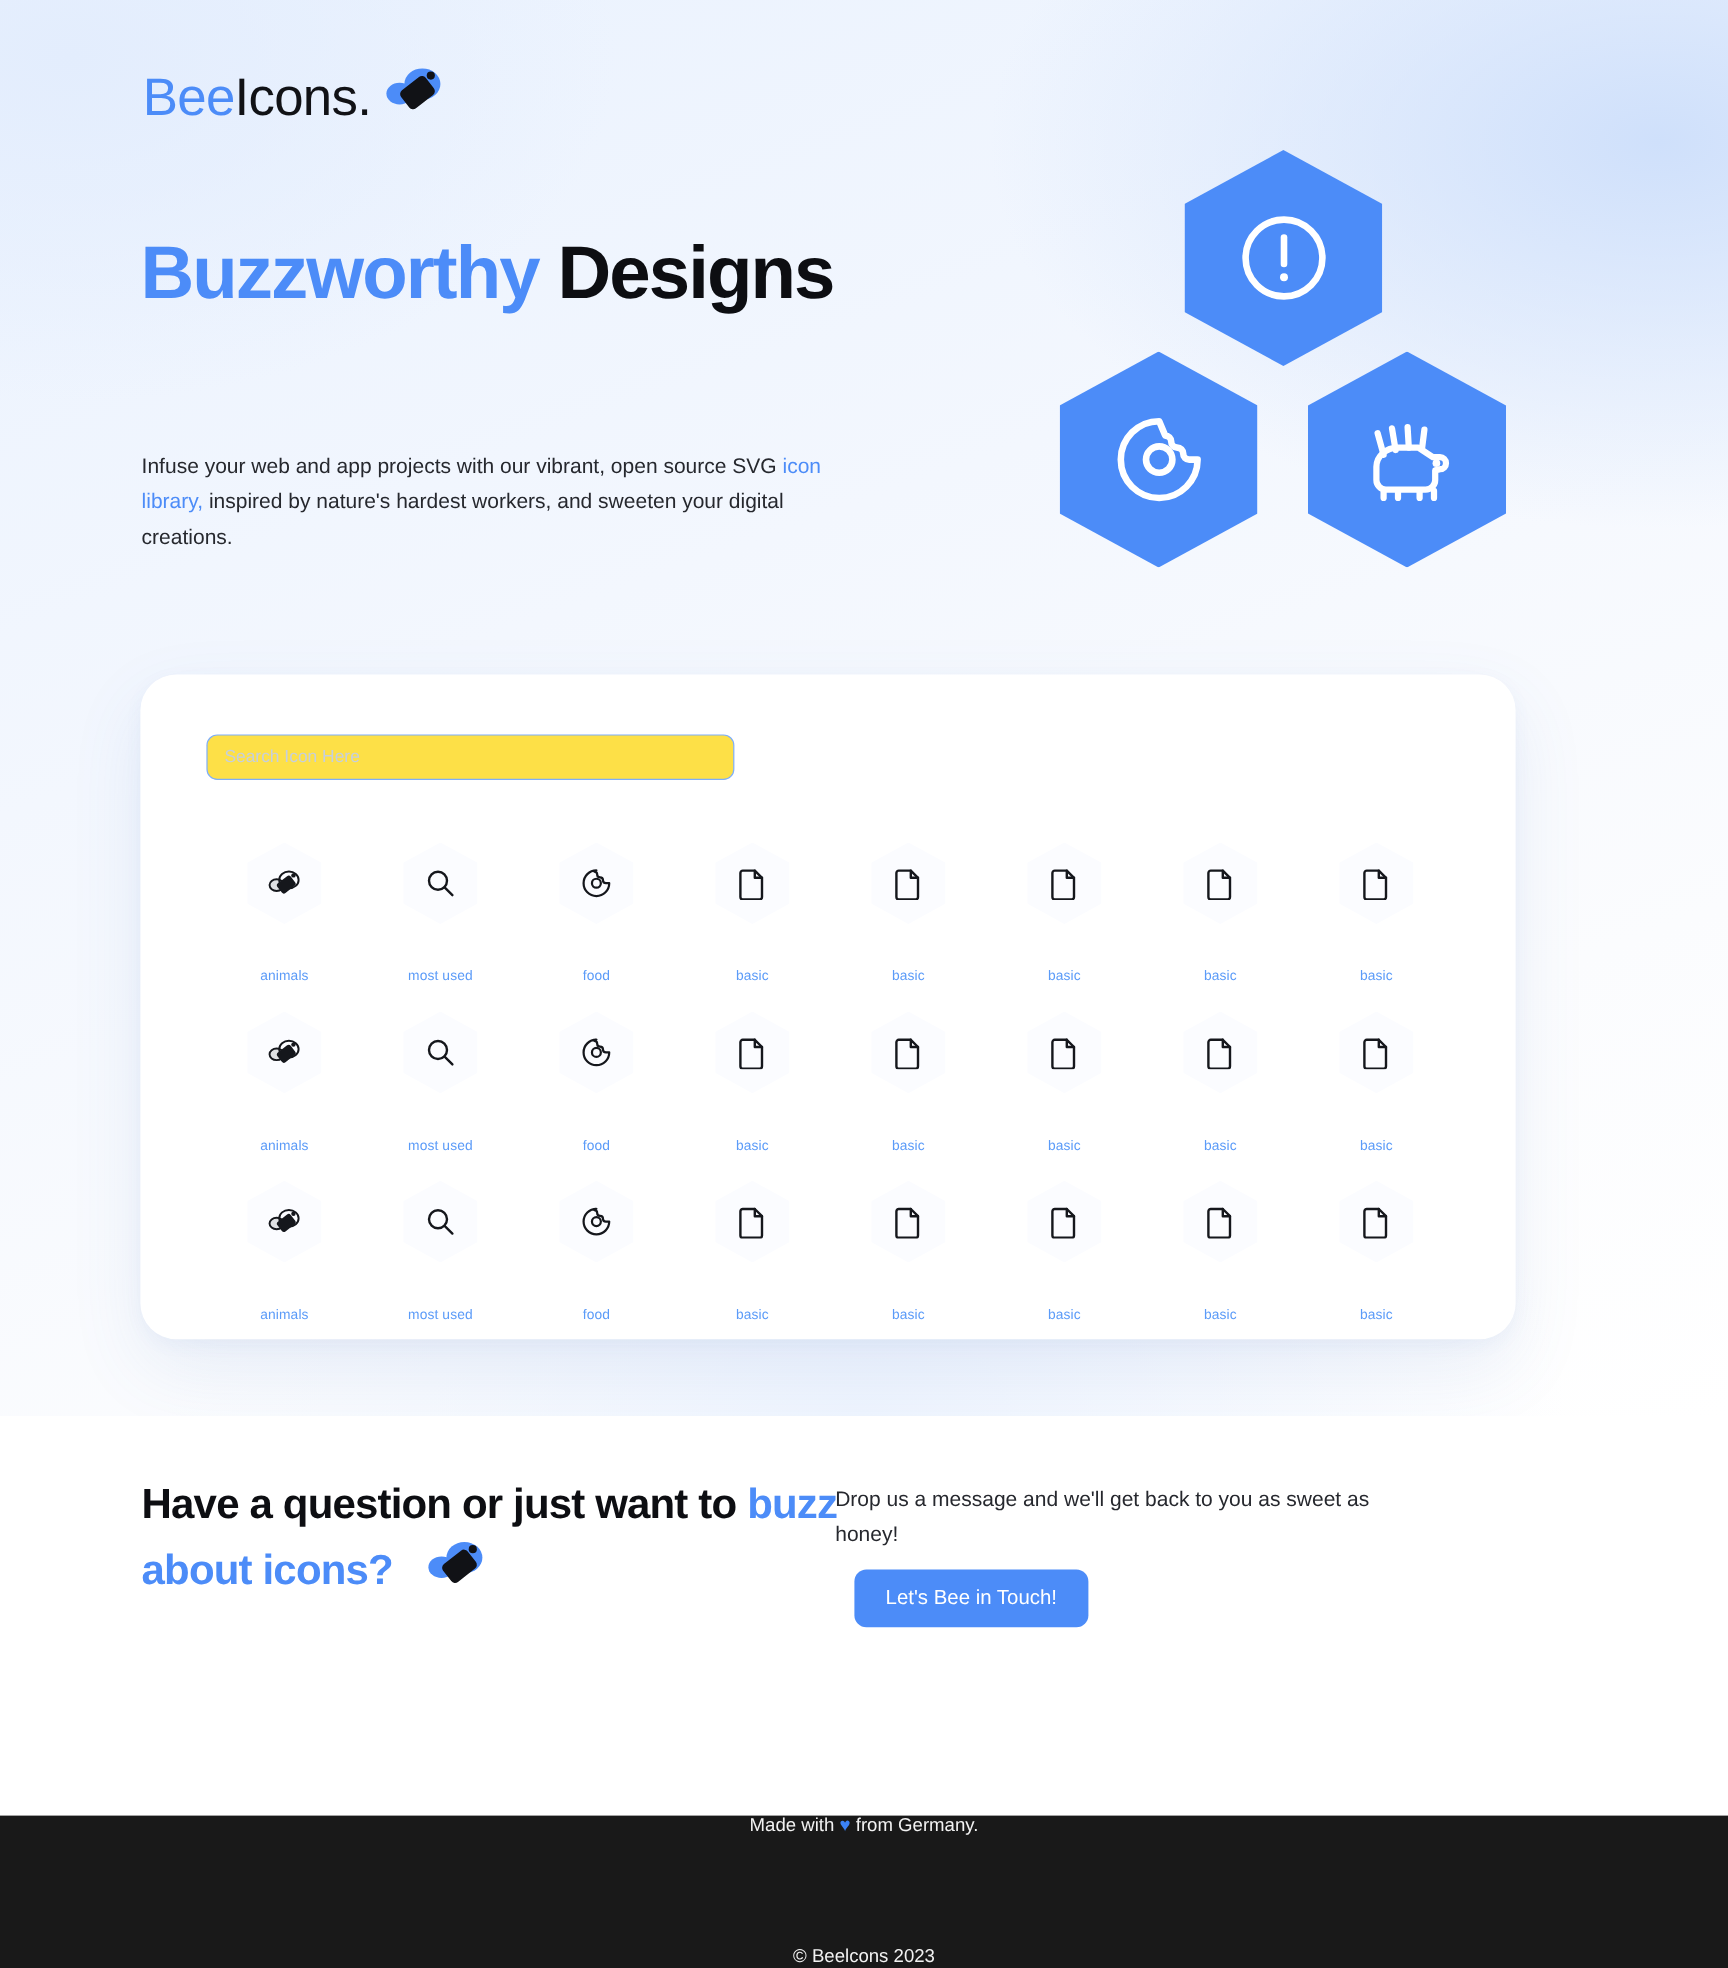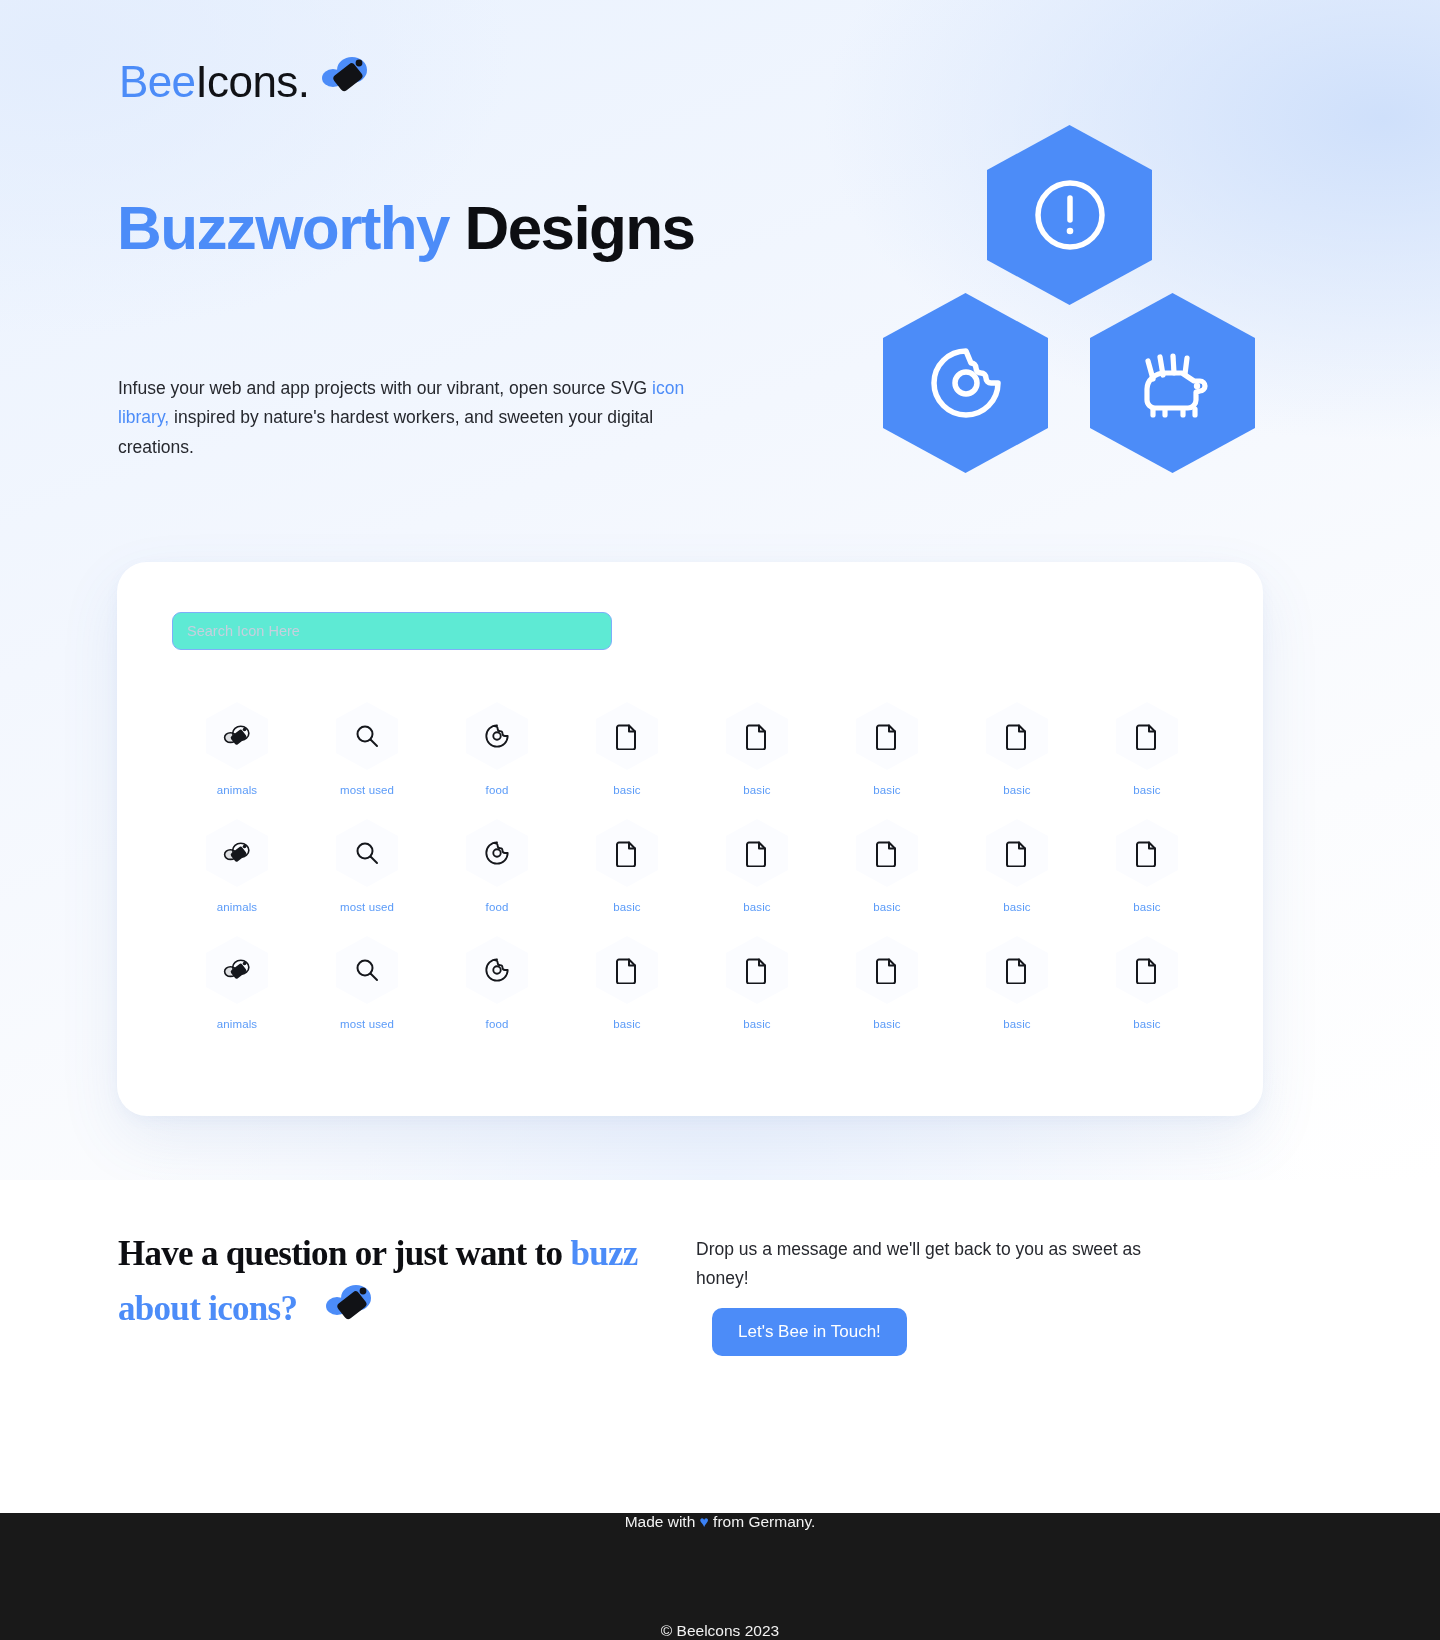--- a/index.html
+++ b/index.html
@@ -77,21 +77,21 @@
     position:absolute; left:117px; top:562px;
     width:1146px; height:554px;
     background:#ffffff;
     border-radius:30px;
     box-shadow:0 24px 60px rgba(80,120,190,0.10), 0 4px 14px rgba(80,120,190,0.05);
   }
   .search-box {
     position:absolute; left:55px; top:50px;
     width:440px; height:38px;
     border:1px solid #7eaef9; border-radius:9px;
-    background:#5eead4;
+    background:#fde047;
     padding:0 14px;
     font-family:"Liberation Sans", sans-serif;
     font-size:14.5px; color:#24262b;
     outline:none;
   }
   .search-box::placeholder { color:#c6cfdd; }
 
   .icon-grid {
     position:absolute; left:55px; top:140px;
     width:1040px;
@@ -102,29 +102,29 @@
   .icon-cell {
     display:flex; flex-direction:column; align-items:center; gap:14px;
     cursor:pointer;
   }
   .icon-tile {
     width:62px; height:68px;
     display:flex; align-items:center; justify-content:center;
     background:#fbfcff;
     clip-path:polygon(50% 0%, 100% 25%, 100% 75%, 50% 100%, 0% 75%, 0% 25%);
   }
-  .icon-label { font-size:11.5px; color:#5b9bf8; letter-spacing:0.1px; }
+  .icon-label { font-size:11.5px; color:#5b9bf8; letter-spacing:0.1px;margin-top:24px; }
 
   
   .contact { position:absolute; left:0; top:1180px; width:1440px; height:333px; background:#ffffff; }
   .contact-head {
     position:absolute; left:118px; top:47px;
     width:590px;
     font-size:35px; font-weight:700; line-height:1.55;
-    letter-spacing:-0.7px; color:#0d0e12;font-family:Liberation Serif, serif;
+    letter-spacing:-0.7px; color:#0d0e12;
   }
   .contact-head .blue { color:#4c8cf8; }
   .contact-head .inline-bee { display:inline-block; vertical-align:-7px; margin-left:16px; }
   .contact-body {
     position:absolute; left:696px; top:55px;
     width:490px; font-size:17.5px; line-height:1.66; color:#26282e;
   }
   .cta-button {
     position:absolute; left:712px; top:128px;
     padding:14px 26px;

